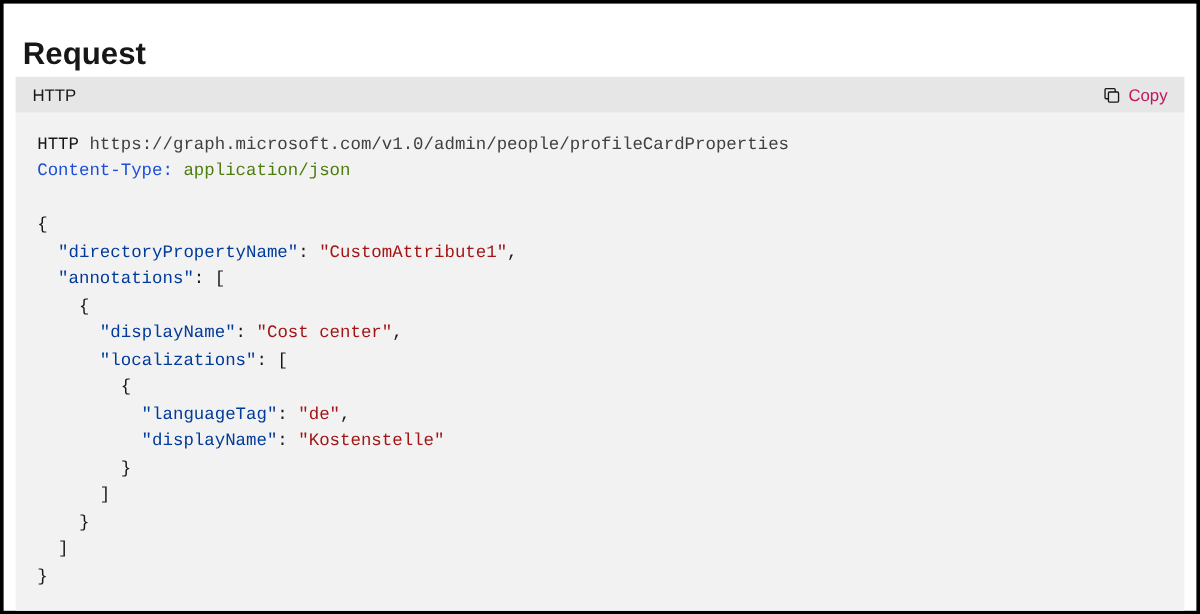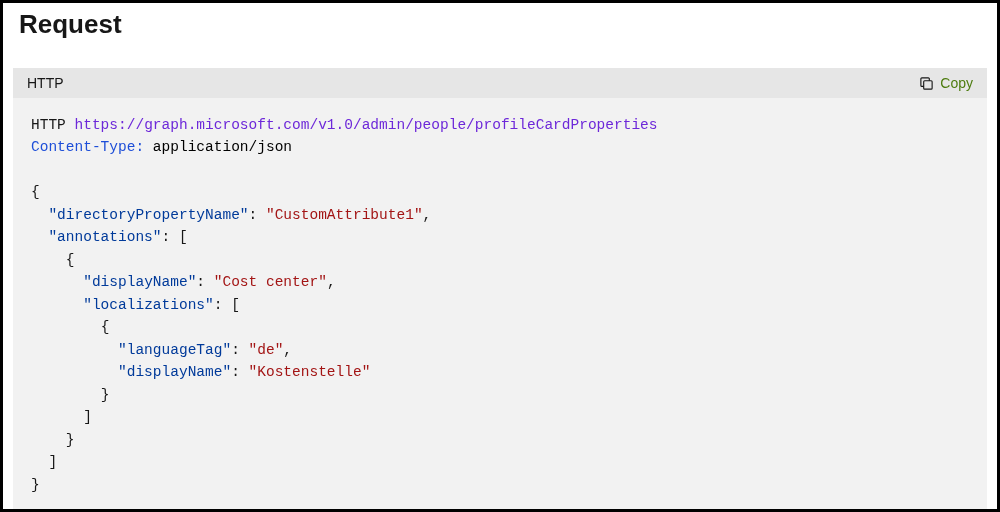--- a/index.html
+++ b/index.html
@@ -9,65 +9,66 @@
       width: 1000px;
       height: 512px;
       overflow: hidden;
       border: 3px solid #000;
       padding: 4px 6px 6px 6px;
     }
     .title {
       font-size: 26px;
       font-weight: 600;
       color: #171717;
-      padding: 2px 10px 28px 10px;
+      padding: 2px 10px 4px 10px;
+      margin-top: 20px;
     }
     .codeblock {
       margin: 0 4px;
     }
     .codebar {
       background: #e6e6e6;
       display: flex;
       justify-content: space-between;
       align-items: center;
       padding: 7px 14px;
       font-size: 14px;
       gap: 20px;
     }
     .lang {
       color: #171717;
     }
     .copybtn {
       display: flex;
       align-items: center;
       gap: 6px;
-      color: #4d7c0f;
+      color: #be185d;
       cursor: pointer;
       font-size: 14px;
     }
     .copybtn svg {
       width: 15px;
       height: 15px;
       stroke: #171717;
       stroke-width: 1.2;
       fill: none;
     }
     .code {
       background: #f2f2f2;
       padding: 16px 18px 18px 18px;
       font-family: Consolas, "Courier New", monospace;
       font-size: 14.5px;
       line-height: 1.55;
       white-space: pre;
       color: #171717;
     }
     .c-method { color: #171717; }
-    .c-url    { color: #6d28d9; }
+    .c-url    { color: #404040; }
     .c-hdr    { color: #1d4ed8; }
-    .c-val    { color: #000000; }
+    .c-val    { color: #4d7c0f; }
     .c-key    { color: #003a9a; }
     .c-str    { color: #a31515; }
     .c-punc   { color: #171717; }
   </style>
 </head>
 <body>
 
 <div class="title">Request</div>
 
 <div class="codeblock">

